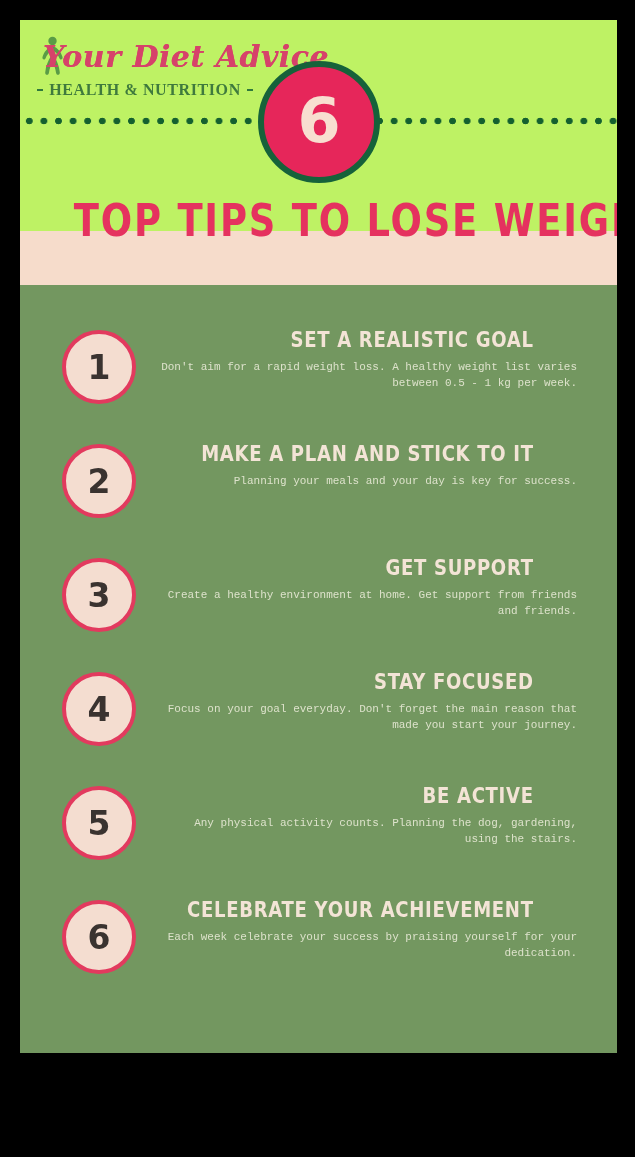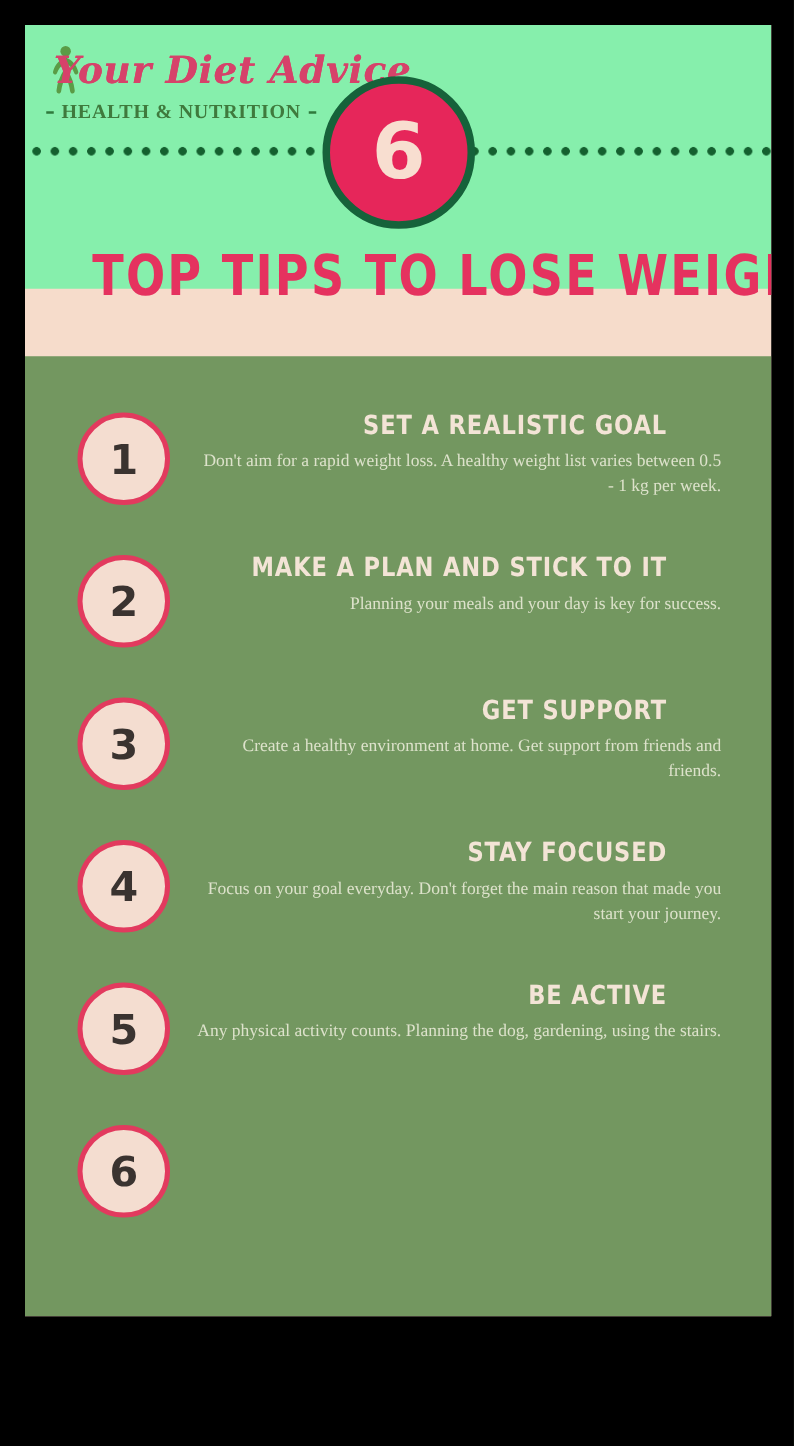--- a/index.html
+++ b/index.html
@@ -25,21 +25,21 @@
     height: 1033px;
     background: #f6dccb;
     overflow: hidden;
   }
 
   
   #header {
     position: relative;
     width: 100%;
     height: 211px;
-    background: #86efac;
+    background: #bef264;
   }
 
   
   #logo {
     position: absolute;
     left: 11px;
     top: 13px;
     width: 220px;
     height: 78px;
   }
@@ -196,22 +196,22 @@
     font-size: 21px;
     line-height: 1.05;
     letter-spacing: 0.8px;
     color: #f3e4d6;
     transform: scaleX(0.86);
     transform-origin: left center;
     white-space: nowrap;
     margin-bottom: 9px;
   }
   .tip-body {
-    font-family: Liberation Serif, serif;
-    font-size: 14px;
+    font-family: Liberation Mono, monospace;
+    font-size: 11px;
     line-height: 1.42;
     color: #dde2cb;
     max-width: 420px;
   }
 </style>
 </head>
 <body>
 
 <div id="poster">
 
@@ -284,15 +284,19 @@
         </div>
         <div class="tip-text">
           <div class="tip-heading">BE ACTIVE</div>
           <div class="tip-body">Any physical activity counts. Planning the dog, gardening, using the stairs.</div>
         </div>
       </div>
       <div class="tip-row">
         <div class="tip-circle">
           <span class="tip-circle-number">6</span>
         </div>
+        <div class="tip-text">
+          <div class="tip-heading">CELEBRATE YOUR ACHIEVEMENT</div>
+          <div class="tip-body">Each week celebrate your success by praising yourself for your dedication.</div>
+        </div>
       </div>
     </div>
 </div>
 
 </body></html>

